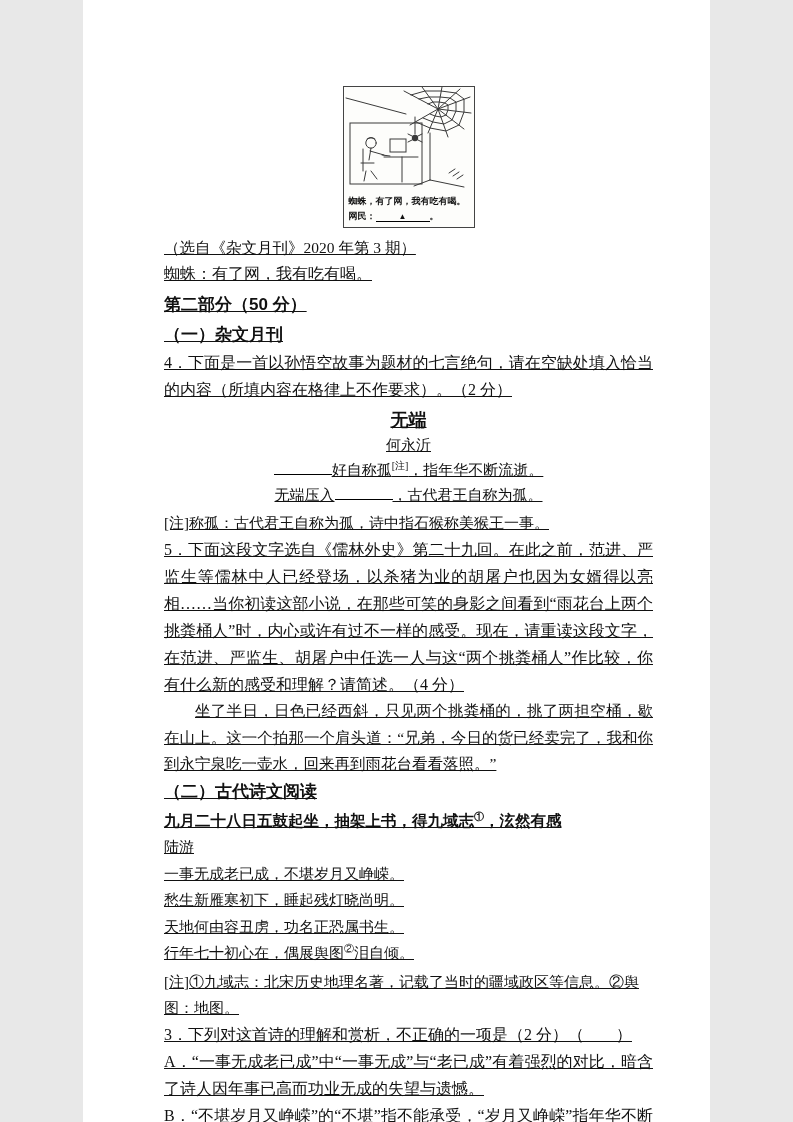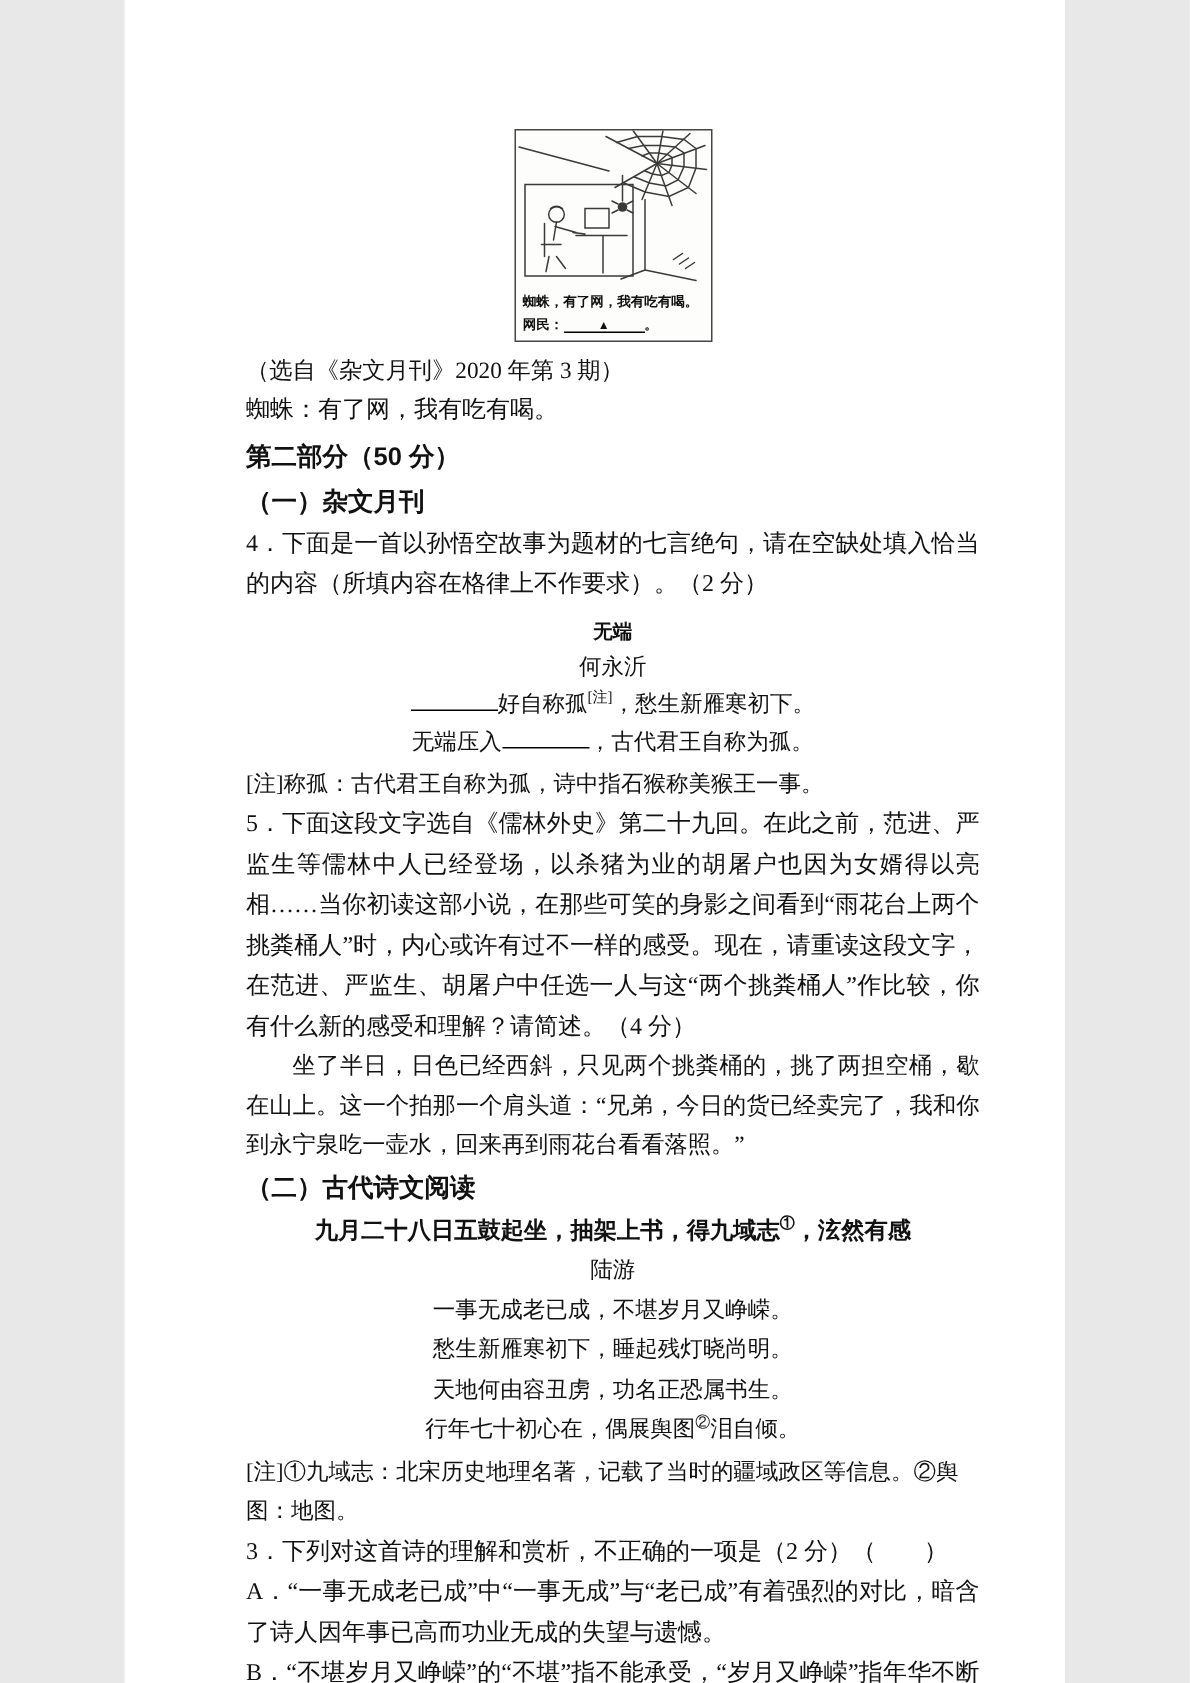--- a/index.html
+++ b/index.html
@@ -7,20 +7,21 @@
     position:relative;
     width:627px;height:1122px;
     margin:0 auto;
     background:#ffffff;
     box-sizing:border-box;
     padding:86px 57px 0 81px;
     font-family:"Liberation Serif","DejaVu Serif",serif;
     color:#111;
     font-size:16px;
     line-height:27px;
+    text-decoration:underline;
   }
   
   .cartoon-wrap{width:132px;margin:0 auto;}
   .cartoon{
     box-sizing:border-box;
     width:132px;height:142px;
     border:1.5px solid #444;
     background:#fdfdfb;
     position:relative;
   }
@@ -57,22 +58,22 @@
   .sec-title{
     font-weight:700;font-size:17px;line-height:28px;
     font-family:"Liberation Sans","DejaVu Sans",sans-serif;
   }
   .bold-line{
     font-weight:700;font-size:16.5px;line-height:28px;
     font-family:"Liberation Sans","DejaVu Sans",sans-serif;
   }
   .kai{ font-family:"Liberation Serif","DejaVu Serif",serif; }
   .poem{ text-align:center; font-size:15px; line-height:25px; margin:5px 0 2px 0;}
-  .poem .p-title{ font-weight:700; font-size:13px;}
-  .poem2{ text-align:center; font-size:15px; line-height:26.5px; margin:2px 0;}
+  .poem .p-title{ font-weight:700; font-size:18px;}
+  .poem2{ font-size:15px; line-height:26.5px; margin:2px 0;}
   .poem2 .p-title{ font-weight:700; font-size:15.5px;}
   .note{ font-size:15px; line-height:26px; }
   .quote{ text-indent:2em; font-size:15.5px; line-height:26.5px; text-align:justify;}
   sup{ font-size:10px; line-height:0; }
 </style>
 </head>
 <body>
 
 <div class="page">
 
@@ -132,21 +133,21 @@
 
   <div class="part-header">第二部分（50 分）</div>
 
   <div class="sec-title">（一）杂文月刊</div>
   <div class="line">4．下面是一首以孙悟空故事为题材的七言绝句，请在空缺处填入恰当的内容（所填内容在格律上不作要求）。（2 分）</div>
 
   <div class="poem kai">
     <div class="p-title">无端</div>
     <div>何永沂</div>
     <div>
-      <span class="blank w60"></span><span>好自称孤</span><sup>[注]</sup><span>，愁生新雁寒初下。</span>
+      <span class="blank w60"></span><span>好自称孤</span><sup>[注]</sup><span>，指年华不断流逝。</span>
     </div>
     <div>
       <span>无端压入</span><span class="blank w60"></span><span>，古代君王自称为孤。</span>
     </div>
   </div>
 
   <div class="note kai">[注]称孤：古代君王自称为孤，诗中指石猴称美猴王一事。</div>
   <div class="line">5．下面这段文字选自《儒林外史》第二十九回。在此之前，范进、严监生等儒林中人已经登场，以杀猪为业的胡屠户也因为女婿得以亮相……当你初读这部小说，在那些可笑的身影之间看到“雨花台上两个挑粪桶人”时，内心或许有过不一样的感受。现在，请重读这段文字，在范进、严监生、胡屠户中任选一人与这“两个挑粪桶人”作比较，你有什么新的感受和理解？请简述。（4 分）</div>
   <div class="quote kai">坐了半日，日色已经西斜，只见两个挑粪桶的，挑了两担空桶，歇在山上。这一个拍那一个肩头道：“兄弟，今日的货已经卖完了，我和你到永宁泉吃一壶水，回来再到雨花台看看落照。”</div>
 

